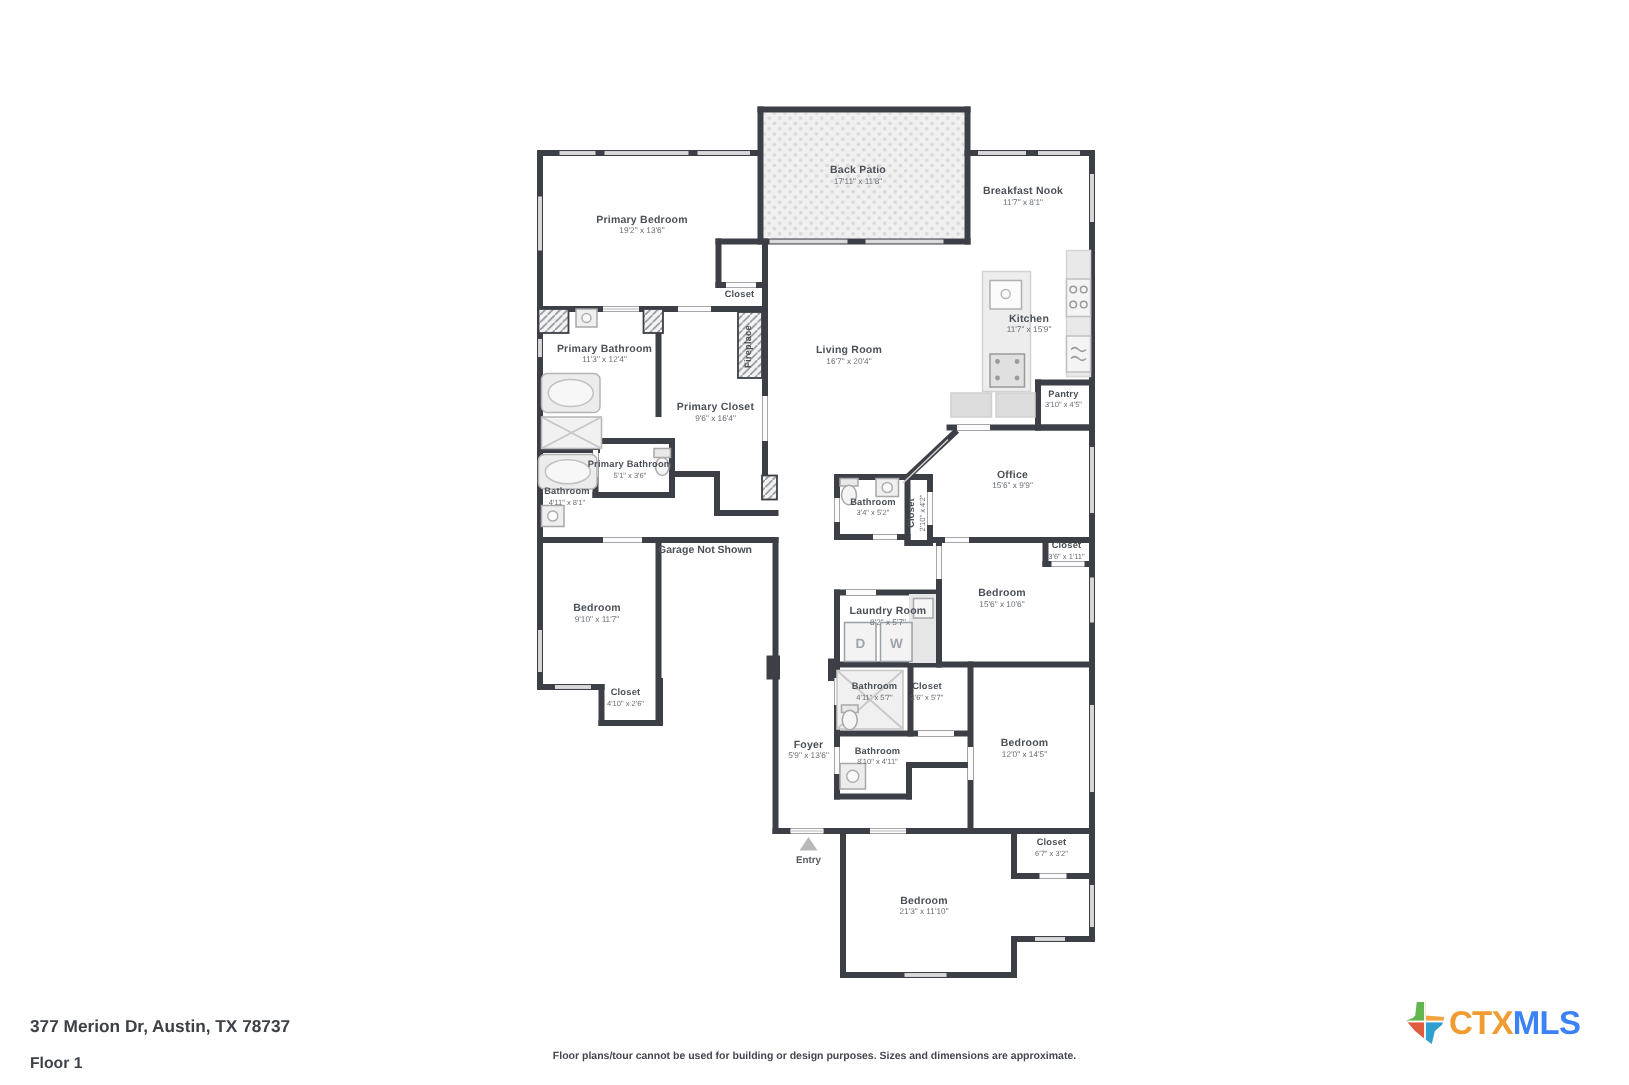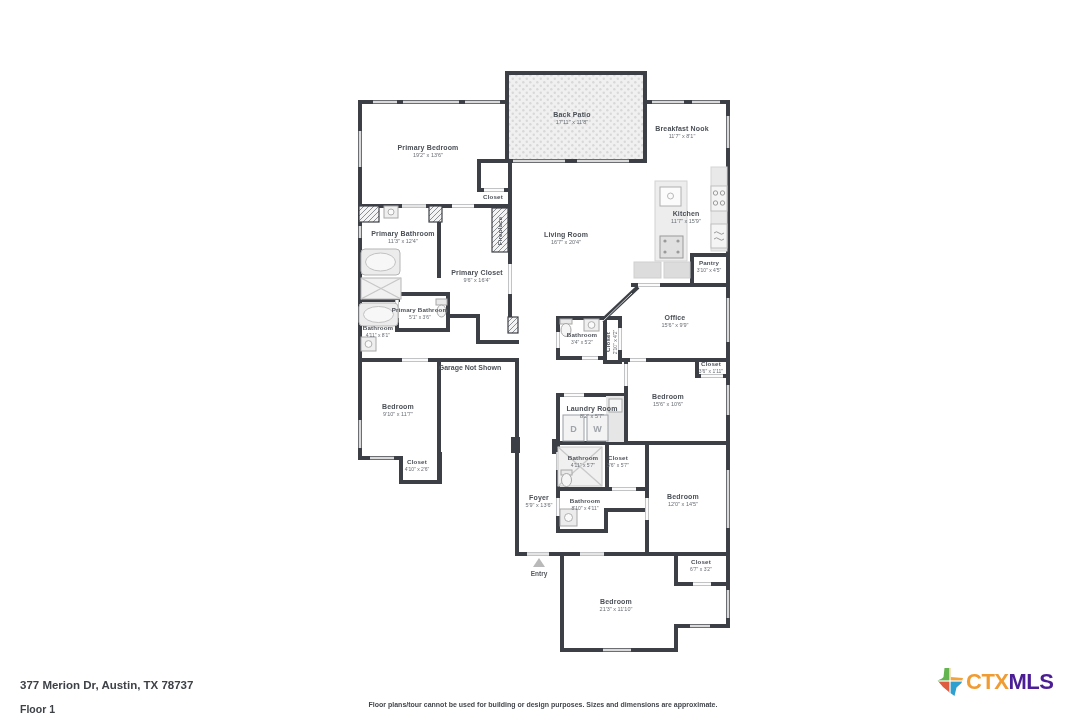--- a/index.html
+++ b/index.html
@@ -12,21 +12,21 @@
   .room-label.small .room-dims{font-size:5px;}
   .room-label.vertical{transform:translate(-50%,-50%) rotate(-90deg);}
   .garage-note{position:absolute;transform:translate(-50%,-50%);font-size:7px;font-weight:700;color:#4B5057;white-space:nowrap;}
   .entry-label{position:absolute;transform:translate(-50%,0);font-size:6.5px;font-weight:700;color:#555A60;}
   .addr{position:absolute;left:20px;top:679px;font-size:11.5px;font-weight:700;color:#3E4247;}
   .floor{position:absolute;left:20px;top:703px;font-size:10.5px;font-weight:700;color:#3E4247;}
   .disclaimer{position:absolute;left:543px;top:701px;transform:translate(-50%,0);font-size:7px;font-weight:700;color:#43474D;white-space:nowrap;}
   .logo{position:absolute;left:936px;top:667px;display:flex;align-items:center;gap:2px;}
   .logo .wordmark{font-size:22px;font-weight:700;letter-spacing:-0.5px;line-height:1;}
   .logo .ctx{color:#F09C33;}
-  .logo .mls{color:#4c1d95;}
+  .logo .mls{color:#3b82f6;}
 </style>
 </head>
 <body>
 
 <div class="canvas">
 
   <svg class="plan" width="1086" height="723" viewBox="0 0 1086 723">
     <defs>
       <pattern id="patioPat" patternUnits="userSpaceOnUse" width="7" height="7">
         <rect width="7" height="7" fill="#F0F0F0"></rect>

